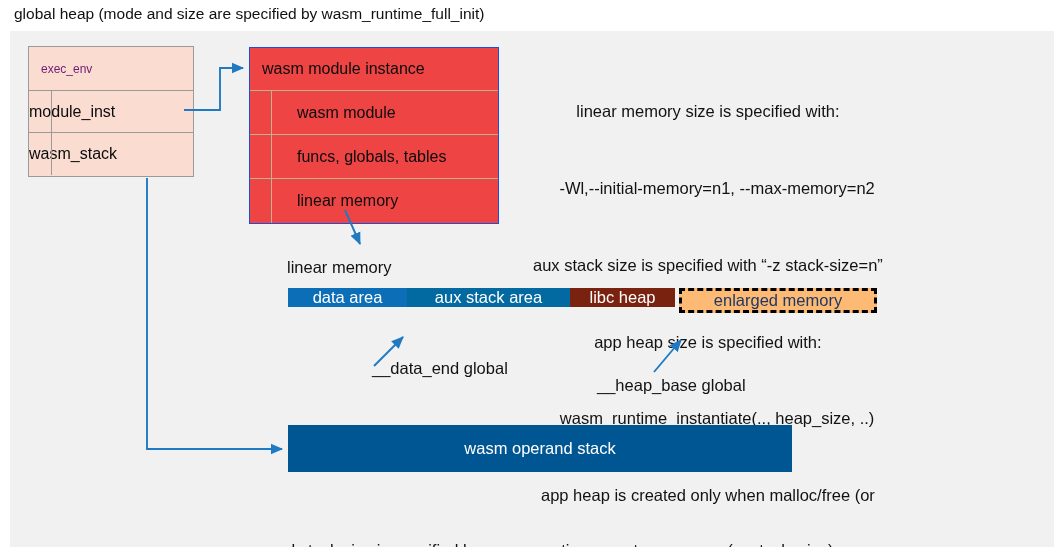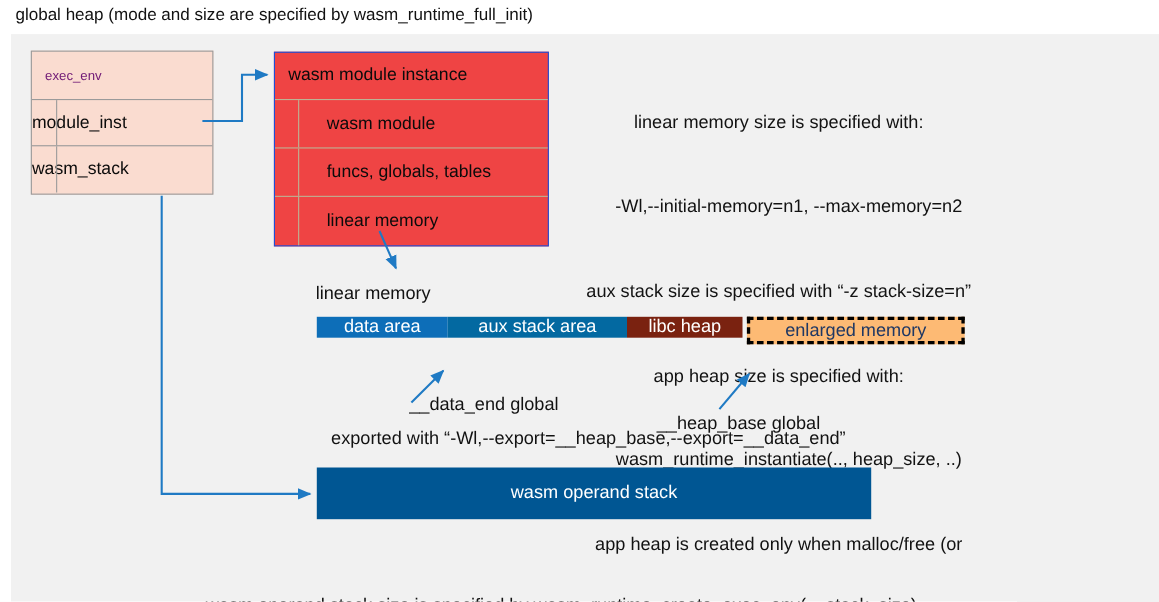--- a/index.html
+++ b/index.html
@@ -253,21 +253,20 @@
 
   <div id="memory-bar">
     <div class="mem-seg" id="seg-data-area" style="background: rgb(13, 110, 184);">data area</div>
     <div class="mem-seg" id="seg-aux-stack" style="background: #0369a1;">aux stack area</div>
     <div class="mem-seg" id="seg-libc-heap" style="background: rgb(122, 34, 16);">libc heap</div>
     <div class="mem-seg" id="seg-enlarged" style="background: #fdba74; color: rgb(31, 56, 100);">enlarged memory</div>
   </div>
 
   <div class="anno" id="anno-data-end">__data_end global</div>
   <div class="anno" id="anno-heap-base">__heap_base global</div>
-  <div class="anno" id="anno-export">exported with “-Wl,--export=__heap_base,--export=__data_end”</div>
 
   <div id="operand-stack-bar" style="background: rgb(0, 86, 147);">wasm operand stack</div>
 
   <div id="bottom-notes">
     <div class="note-line">wasm operand stack size is specified by wasm_runtime_create_exec_env(.., stack_size)</div>
     
   </div>
 
   <svg id="connectors" viewBox="0 0 1054 547" xmlns="http://www.w3.org/2000/svg">
     <defs>

